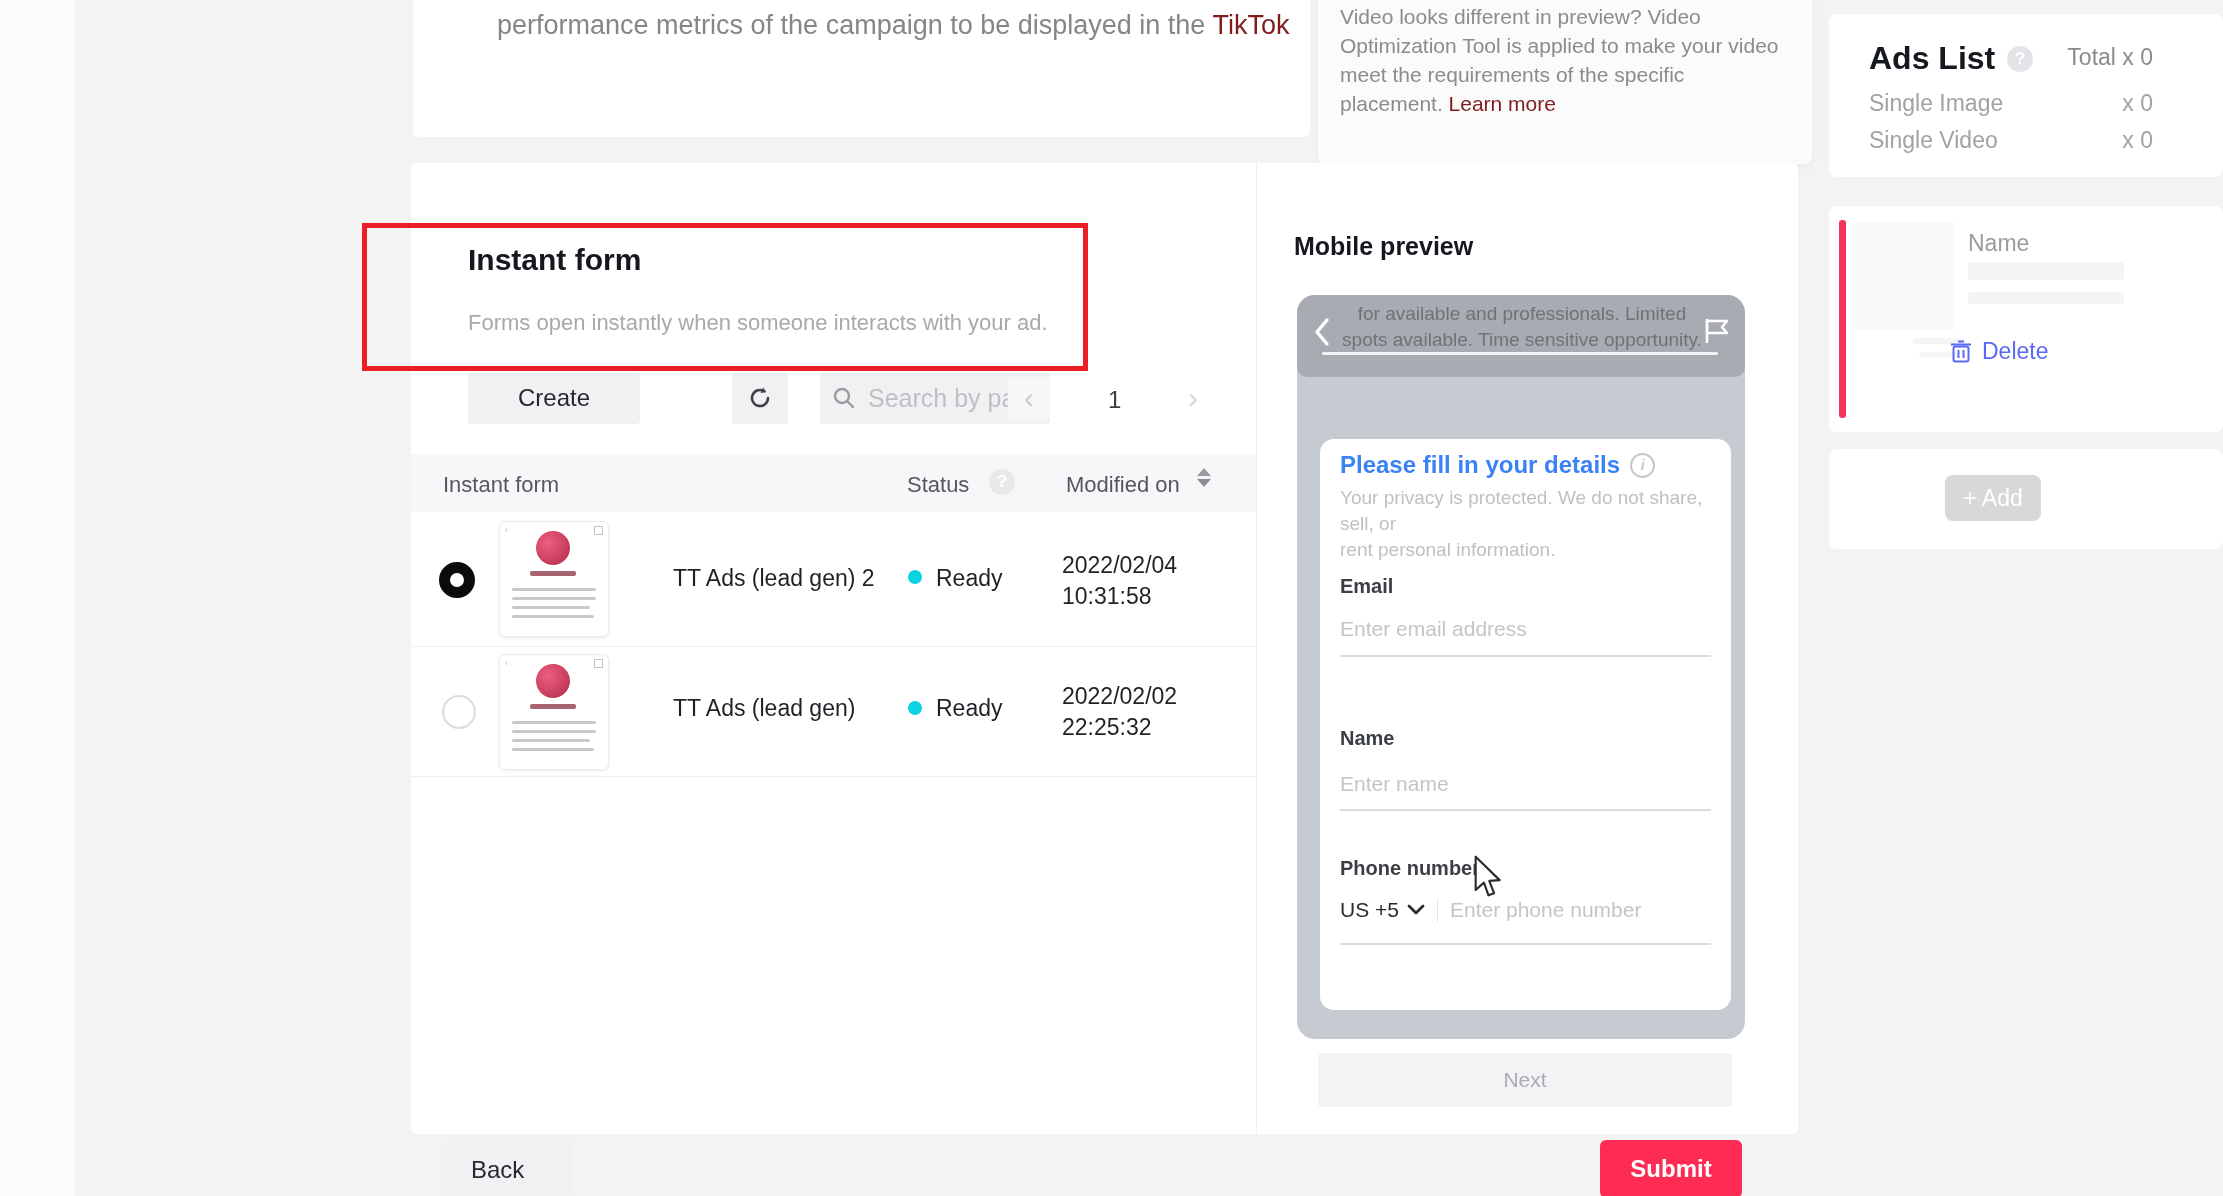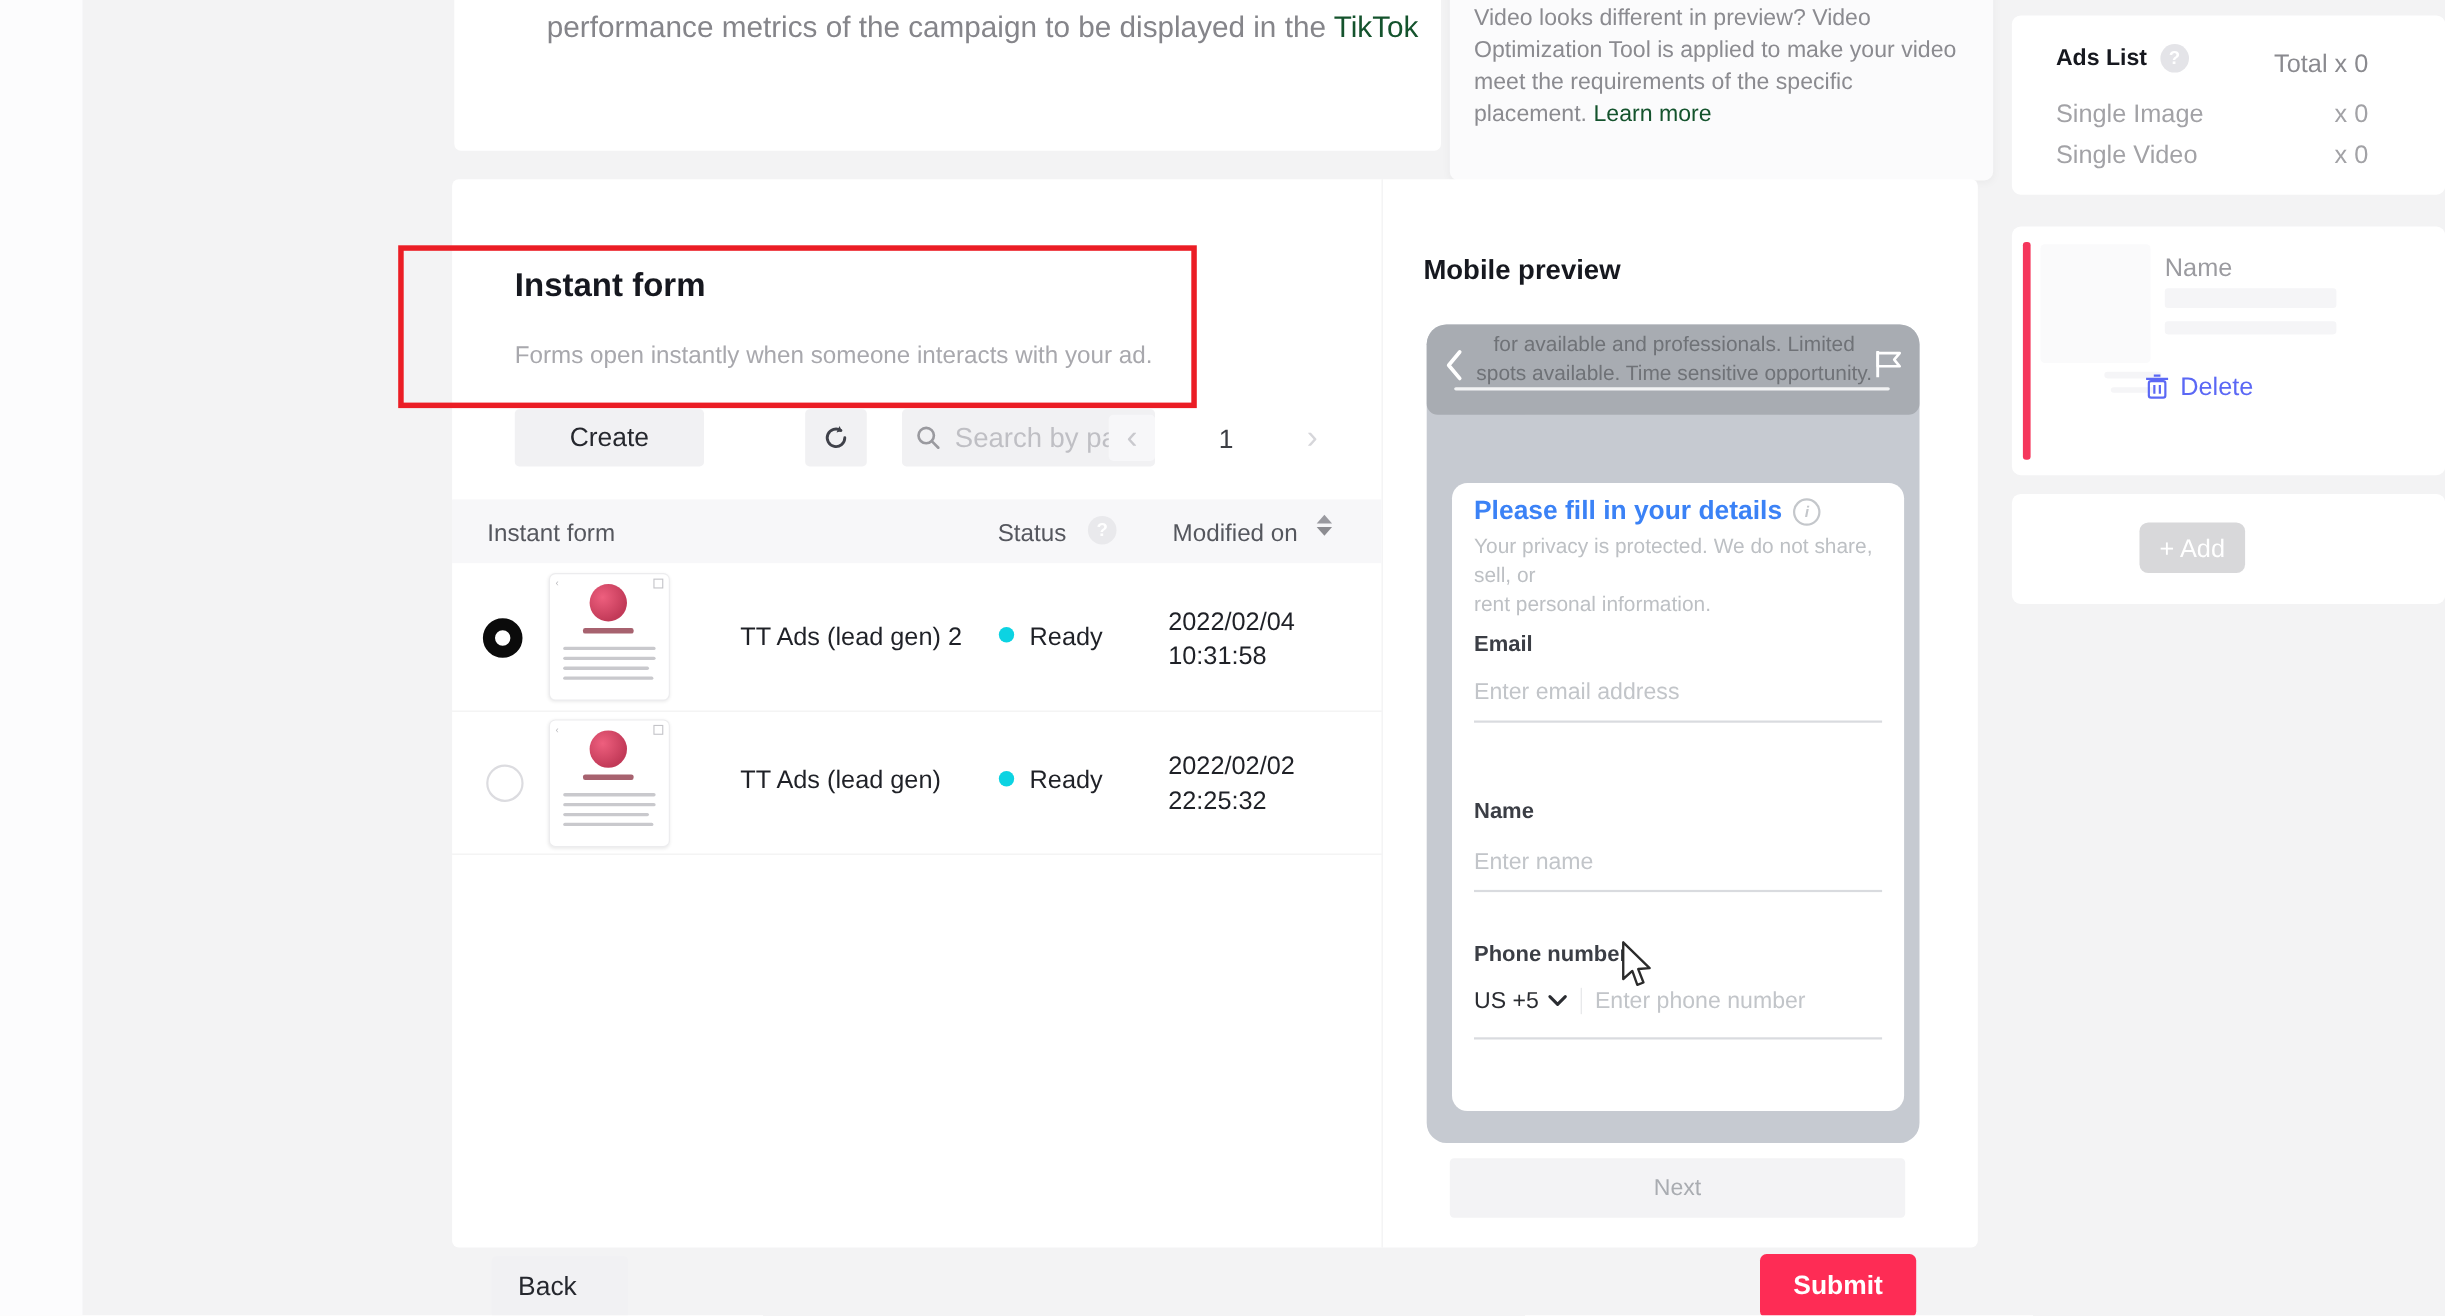--- a/index.html
+++ b/index.html
@@ -1,26 +1,26 @@
 <!DOCTYPE html>
 <html><head>
 <meta charset="utf-8">
 <style>
   html,body{margin:0;padding:0;}
   .stage{position:relative;width:2223px;height:1196px;background:#f3f3f4;overflow:hidden;
          font-family:"Liberation Sans",sans-serif;color:#1f2127;}
   .abs{position:absolute;}
   .card{background:#fff;border-radius:8px;}
-  .link{color:#14532d;cursor:pointer;}
+  .link{color:#7f1d1d;cursor:pointer;}
   
   .note-line{font-size:27px;color:#85858a;line-height:50px;white-space:nowrap;}
   
   .tip-text{font-size:21px;color:#8b8b90;line-height:29px;}
   
-  .al-title{font-size:21px;font-weight:bold;color:#16181f;}
+  .al-title{font-size:32px;font-weight:bold;color:#16181f;}
   .al-total{font-size:23px;color:#8a8a8f;}
   .al-row-label{font-size:23px;color:#a2a2a6;}
   .al-row-val{font-size:23px;color:#a2a2a6;}
   .q-icon{display:inline-flex;align-items:center;justify-content:center;width:26px;height:26px;
           border-radius:50%;background:#e4e4e8;color:#fff;font-size:17px;font-weight:bold;}
   .accent-bar{position:absolute;left:10px;top:14px;width:7px;height:198px;background:#f5365c;border-radius:3px;}
   .skel{background:#f5f5f7;border-radius:3px;}
   .delete-link{display:flex;align-items:center;gap:10px;color:#5b68f5;font-size:23px;cursor:pointer;}
   .add-btn{display:flex;align-items:center;justify-content:center;width:96px;height:46px;background:#d8d8da;
            border-radius:8px;color:#fff;font-size:23px;}

